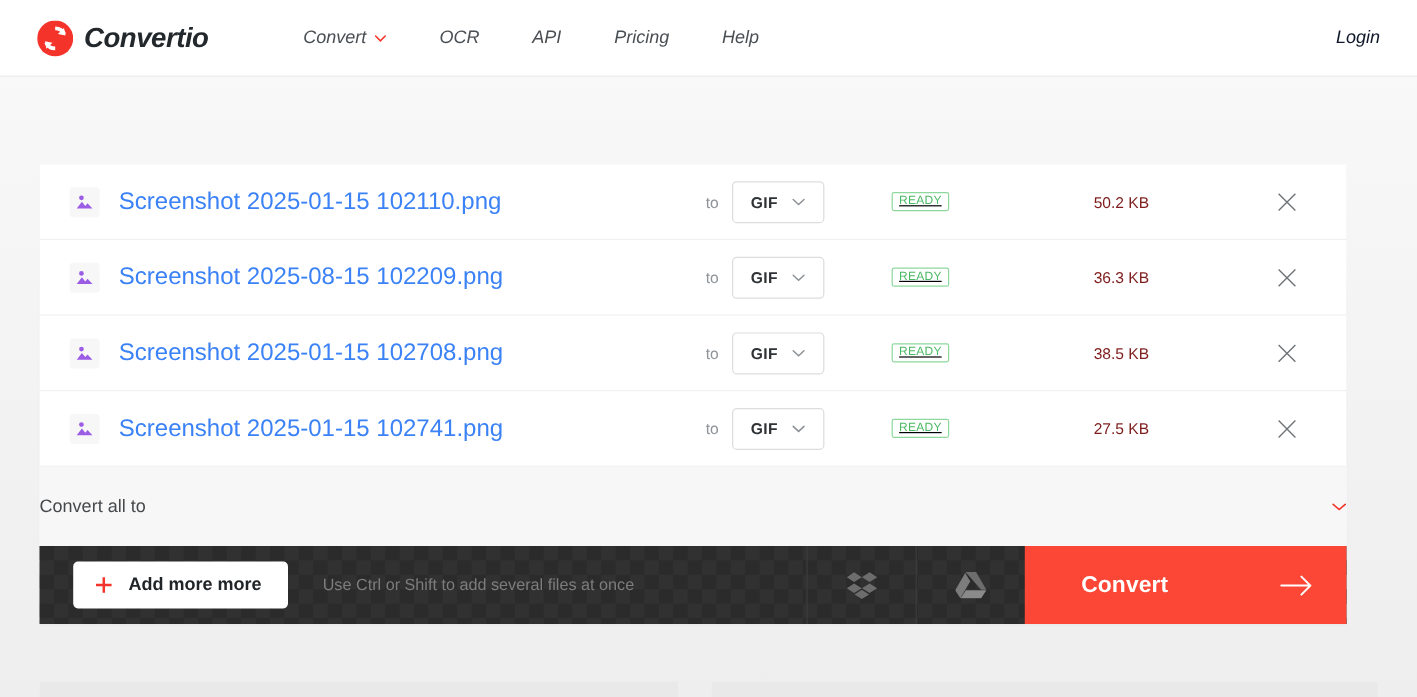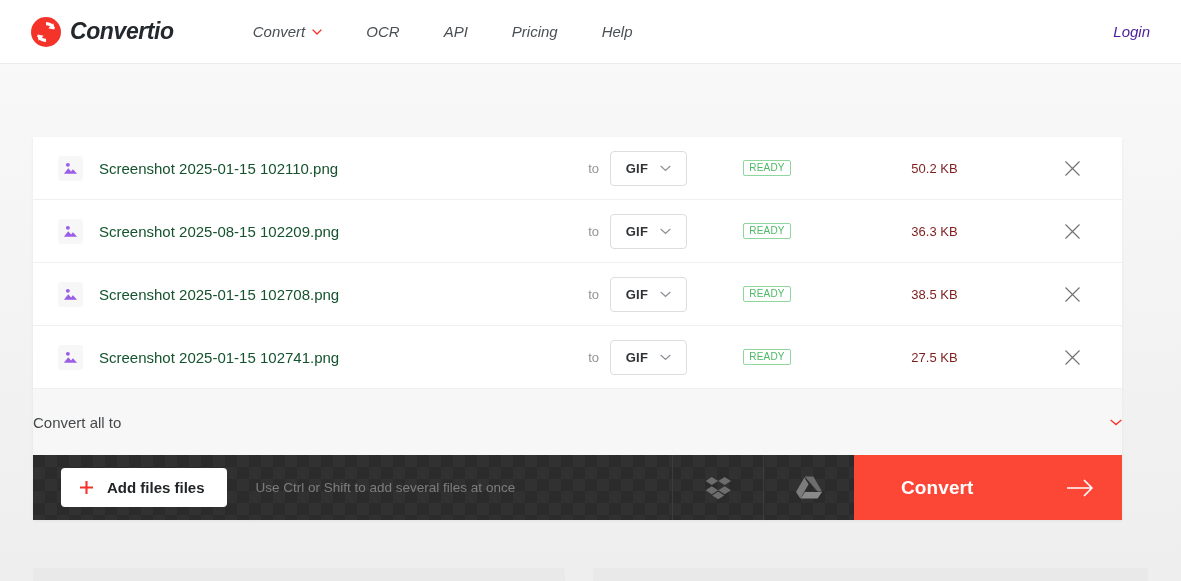--- a/index.html
+++ b/index.html
@@ -74,21 +74,21 @@
 
   .header-right {
     margin-left: auto;
     margin-right: 31px;
     display: flex;
     align-items: center;
     gap: 26px;
   }
   .login-link {
     font-size: 15px;
-    color: #4c1d95;
+    color: #0f172a;
     cursor: pointer;
   }
   .signup-btn {
     font-size: 15px;
     color: #29abe2;
     border: 1px solid #4cc0ec;
     border-radius: 4px;
     padding: 8px 20px 9px;
     background: #fff;
     cursor: pointer;
@@ -121,22 +121,22 @@
     background: #f7f7f8;
     border-radius: 3px;
     display: flex;
     align-items: center;
     justify-content: center;
   }
   .file-icon svg { display: block; }
 
   .file-name {
     margin-left: 16px;
-    font-size: 15px;
-    color: #14532d;
+    font-size: 20px;
+    color: #3b82f6;
     white-space: nowrap;
     overflow: hidden;
   }
 
   .to-label {
     margin-left: auto;
     font-size: 13px;
     color: #8e9499;
     padding-right: 11px;
   }
@@ -160,20 +160,21 @@
     color: #2f3336;
     letter-spacing: 0.3px;
   }
   .chev-grey { width: 11px; height: 7px; display: block; }
 
   .status-cell {
     width: 160px;
     flex: 0 0 160px;
     display: flex;
     justify-content: center;
+    text-decoration: underline;
   }
   .badge-ready {
     display: inline-block;
     font-size: 10px;
     color: #4cb964;
     border: 1px solid #8ed79d;
     border-radius: 2px;
     padding: 2px 5px 2px;
     line-height: 1.05;
     letter-spacing: 0.2px;
@@ -470,21 +471,21 @@
       </svg>
     </div>
 
     <div class="action-bar">
 
       <div class="add-files-zone">
         <div class="add-files-btn">
           <svg class="plus-icon" viewBox="0 0 15 15">
             <path d="M7.5 1 L7.5 14 M1 7.5 L14 7.5" stroke="#f4342a" stroke-width="2.1" stroke-linecap="butt"></path>
           </svg>
-          <span class="add-files-label">Add files files</span>
+          <span class="add-files-label">Add more more</span>
         </div>
         <span class="hint-text">Use Ctrl or Shift to add several files at once</span>
       </div>
 
       <div class="cloud-btn">
         <svg width="27" height="24" viewBox="0 0 28 25">
           <path d="M7 1 L0.6 5.2 L7 9.4 L13.6 5.2 Z" fill="#6d6d6d"></path>
           <path d="M20.4 1 L27 5.2 L20.4 9.4 L13.8 5.2 Z" fill="#6d6d6d"></path>
           <path d="M7 10.6 L0.6 14.8 L7 19 L13.6 14.8 Z" fill="#6d6d6d"></path>
           <path d="M20.4 10.6 L27 14.8 L20.4 19 L13.8 14.8 Z" fill="#6d6d6d"></path>

